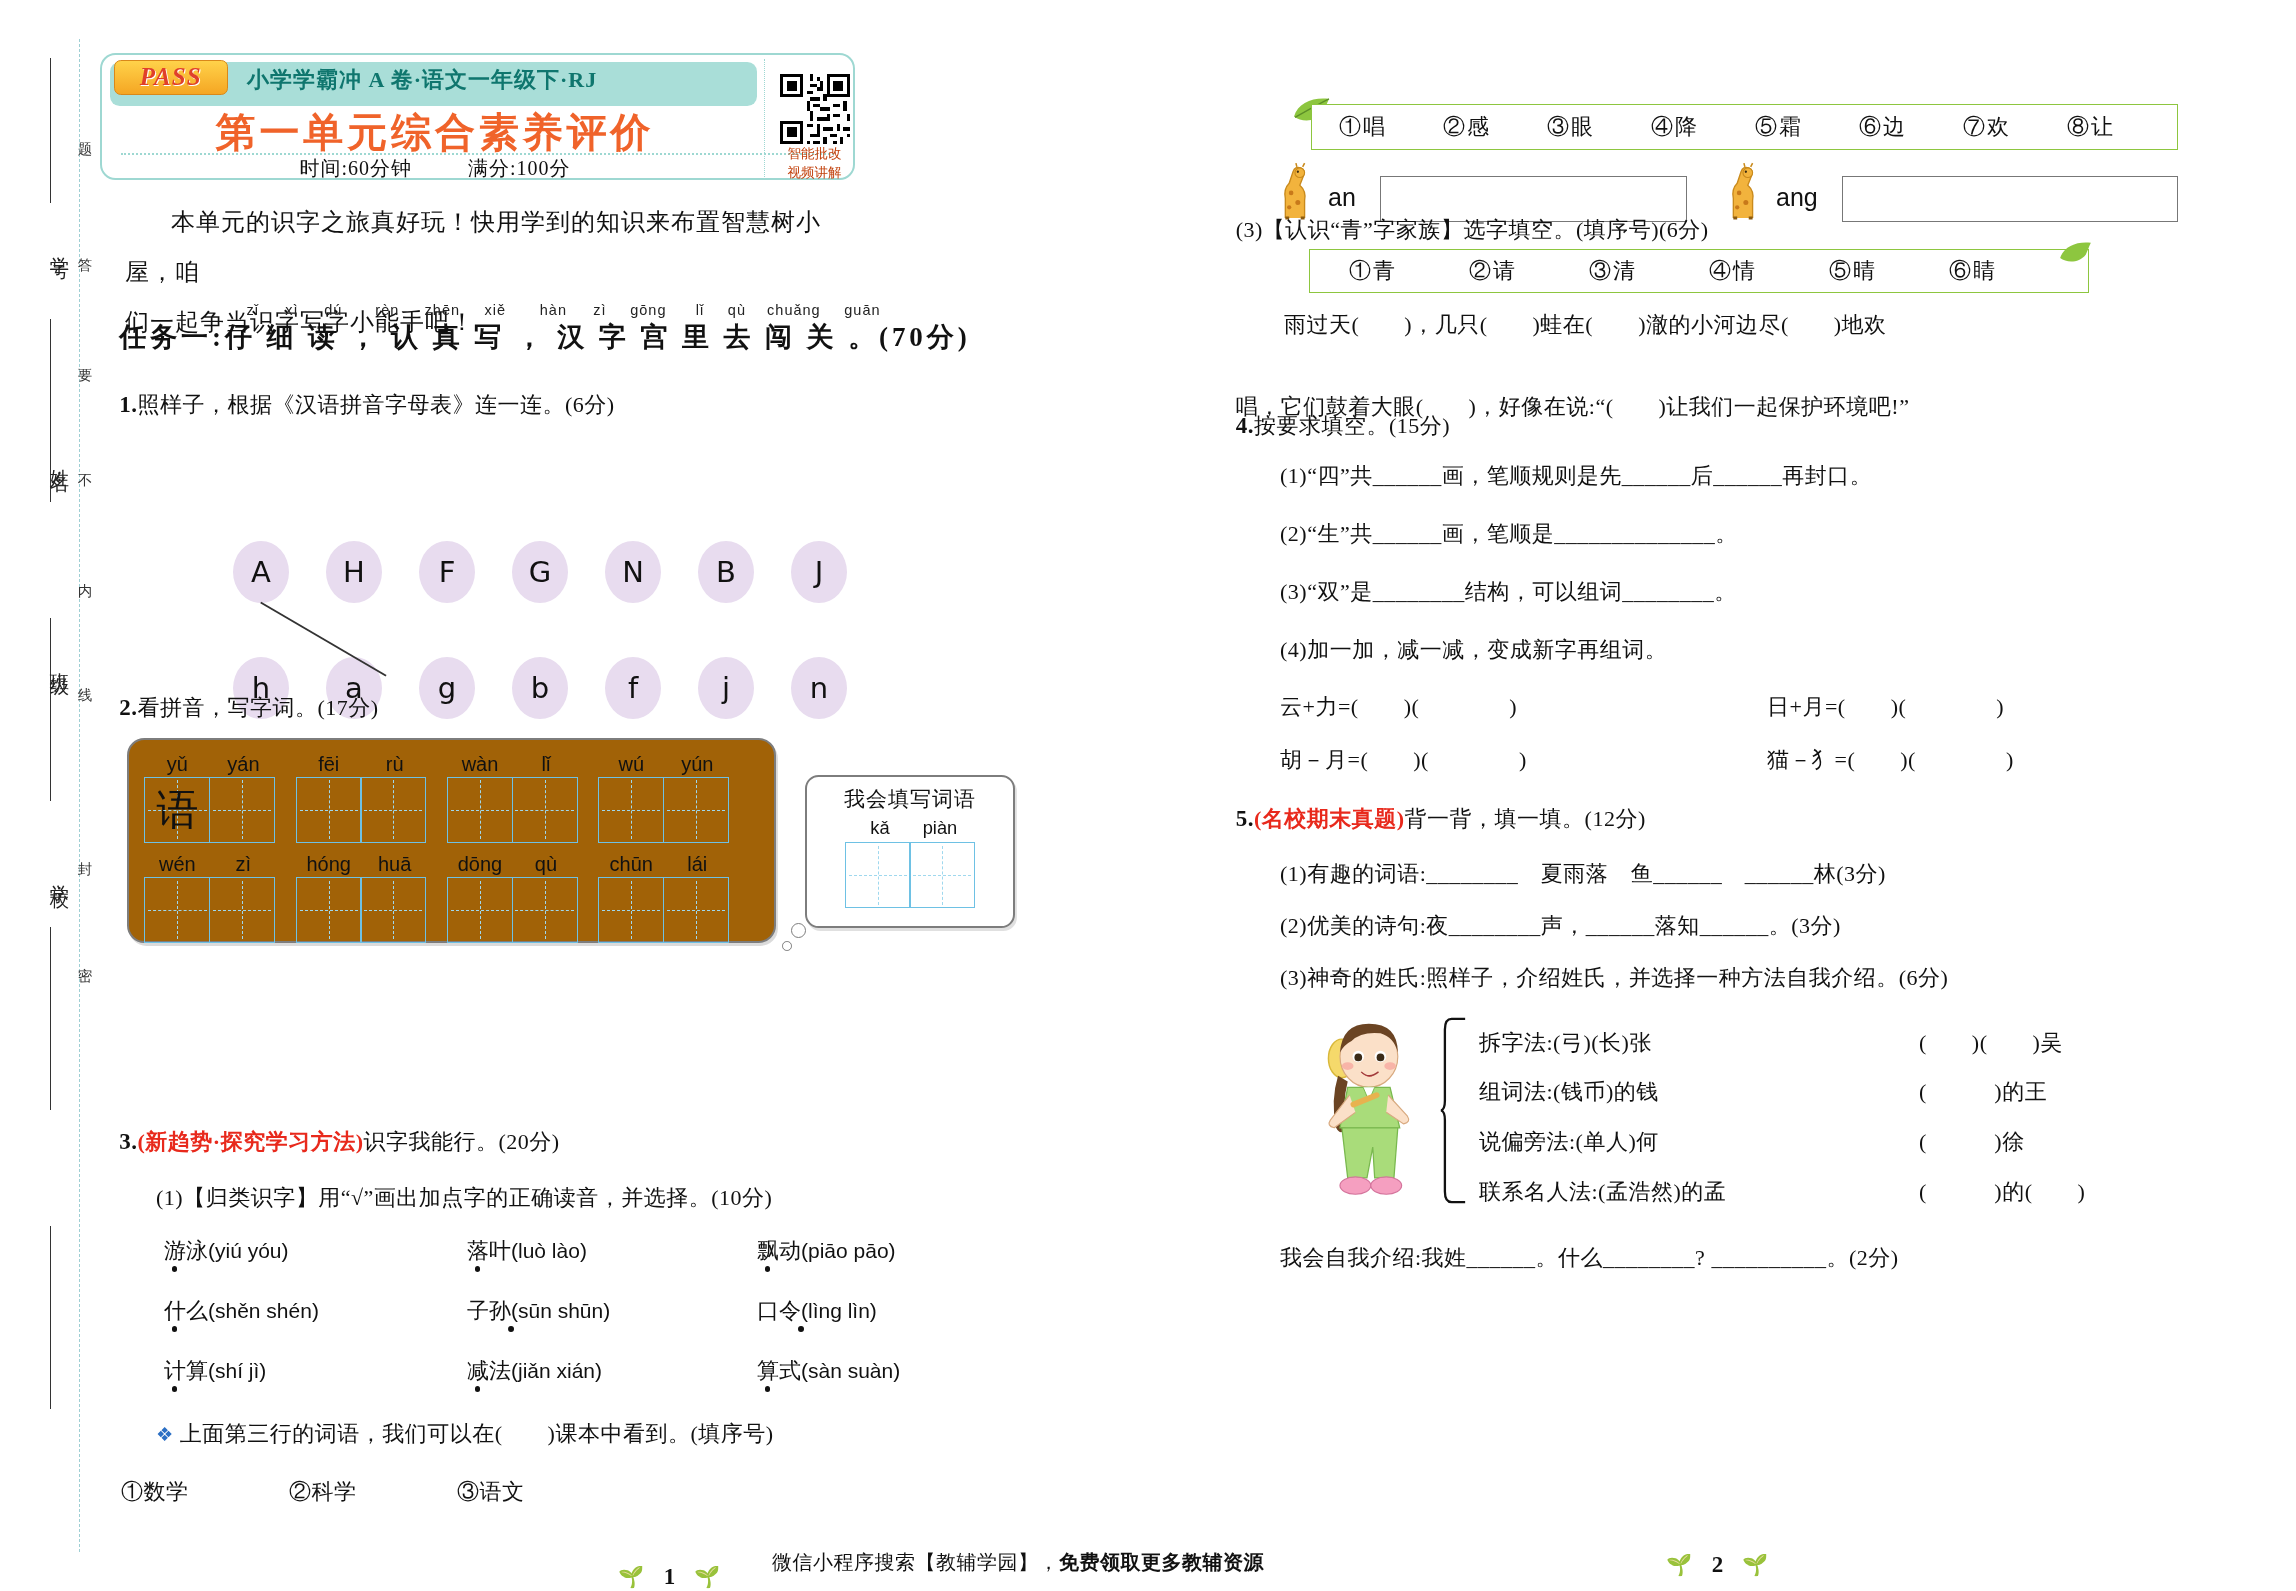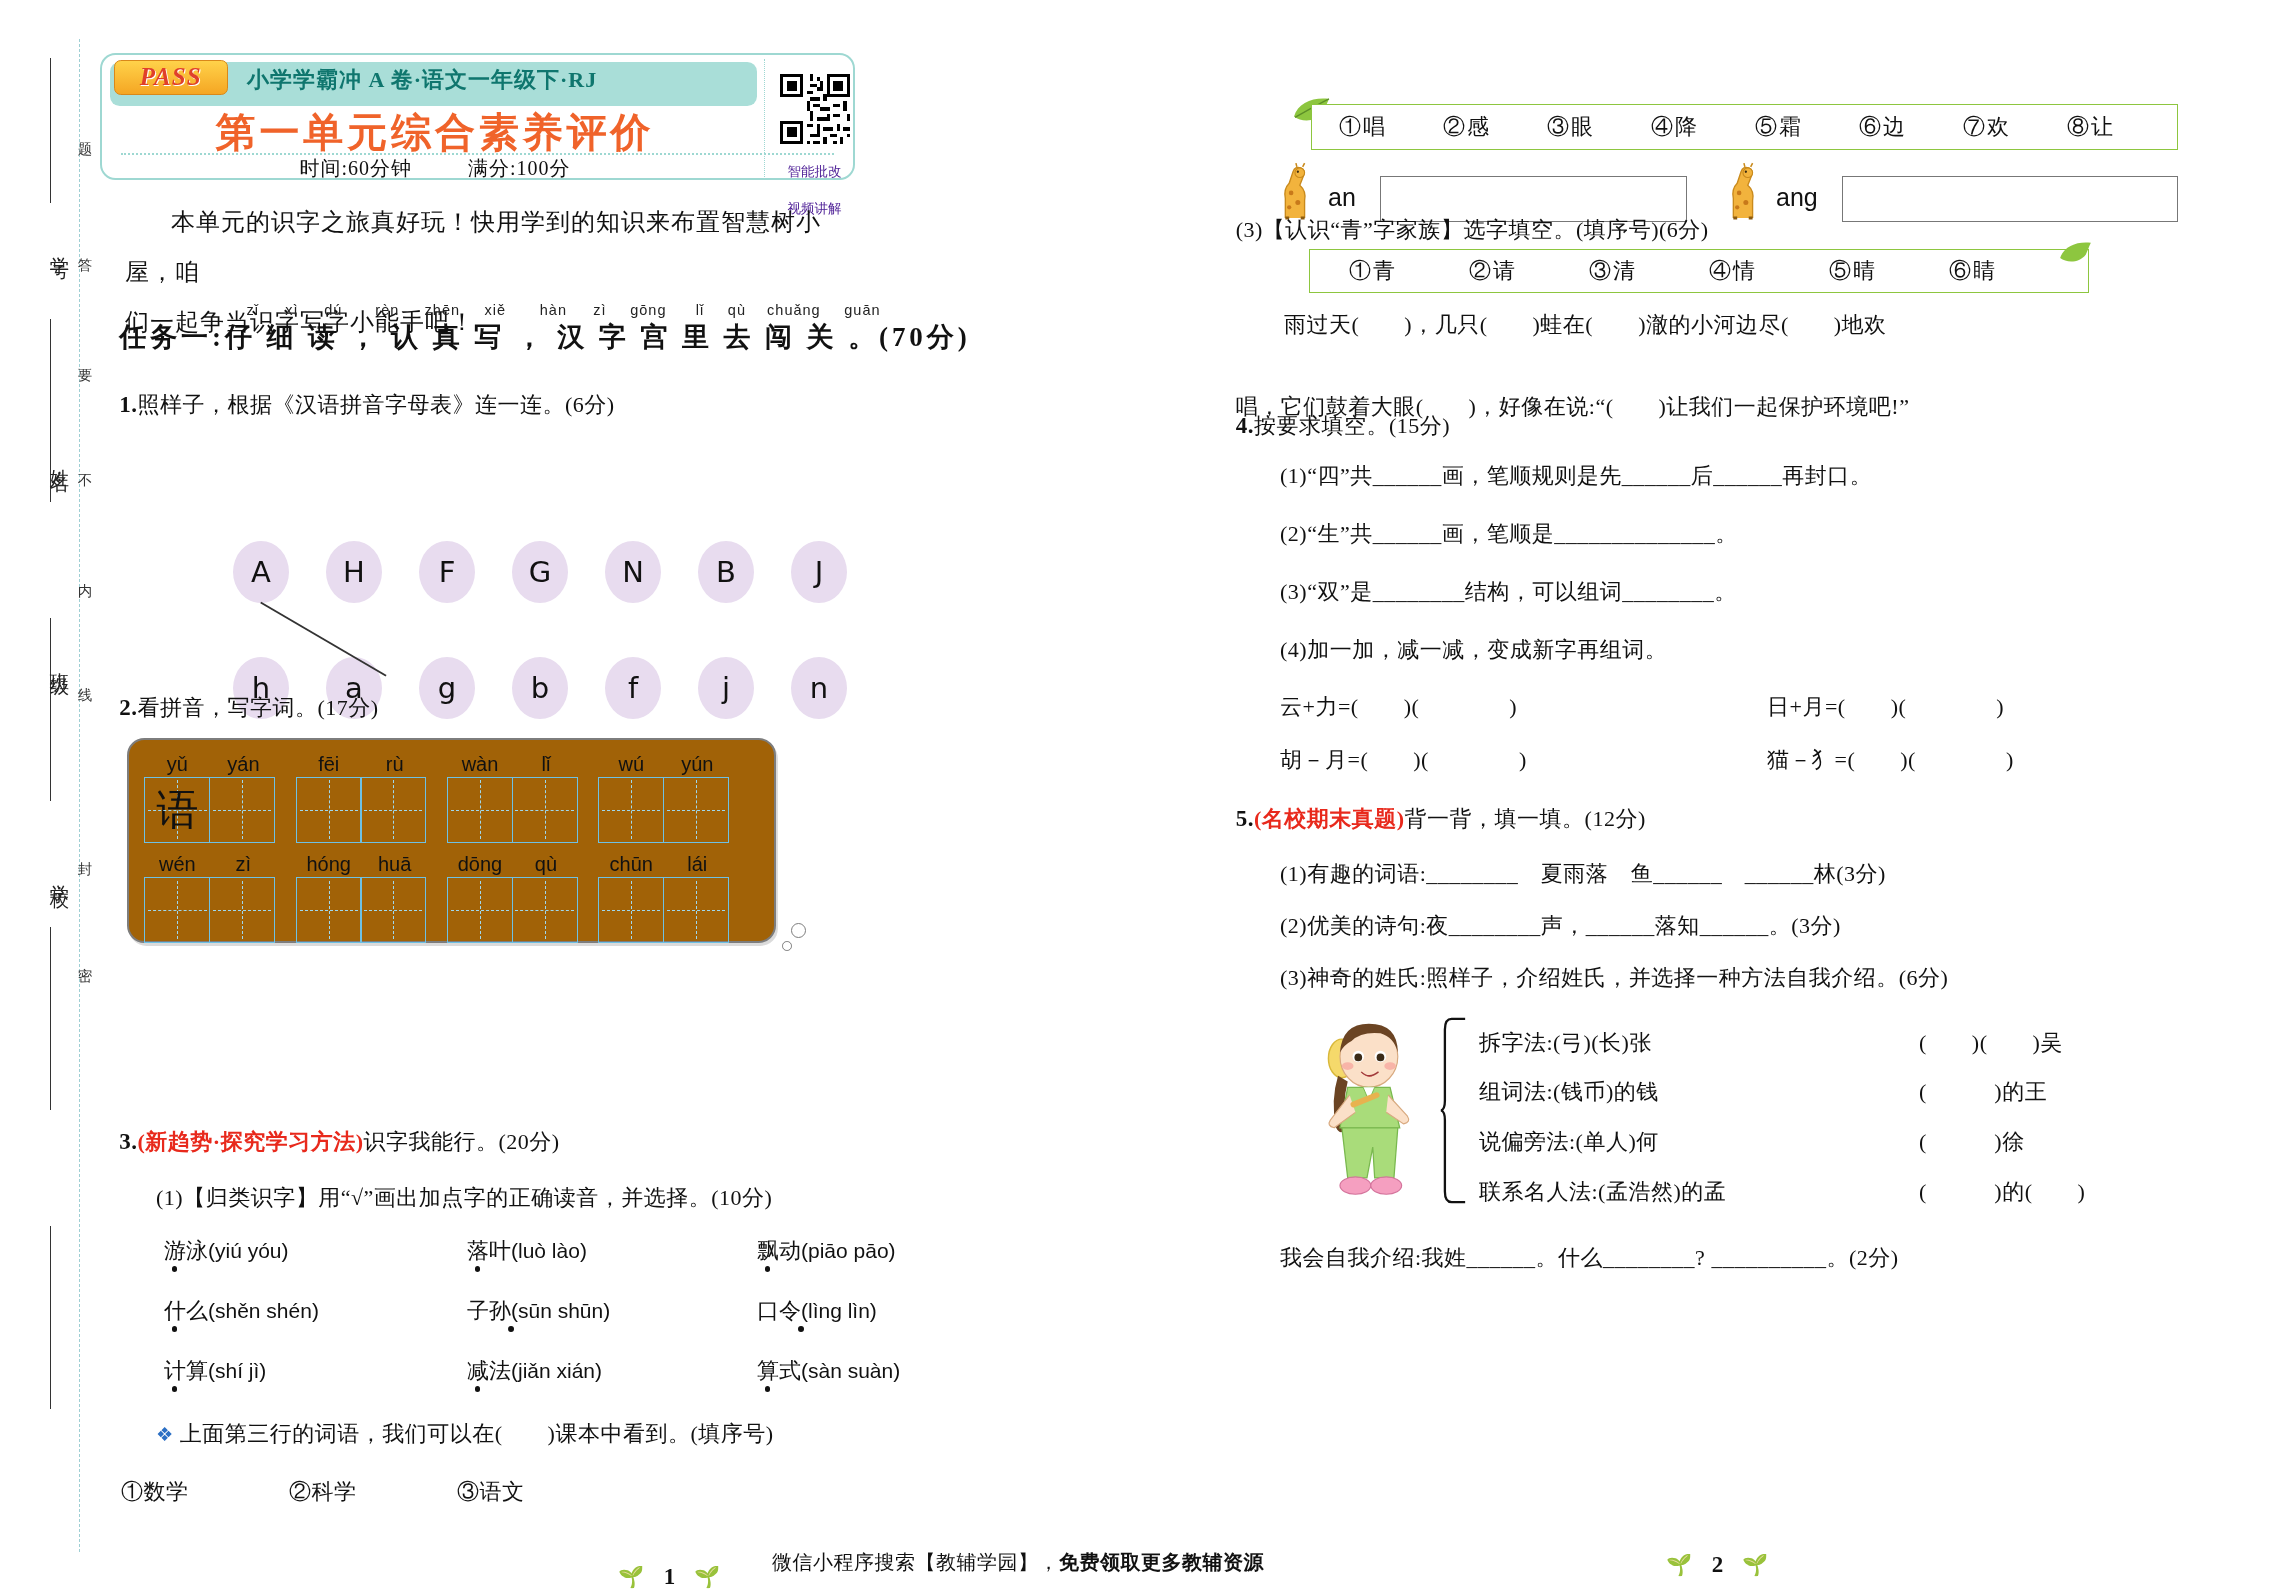--- a/index.html
+++ b/index.html
@@ -77,21 +77,21 @@
   .hdr-meta {
     position:absolute; left:0; top:100px; width:666px;
     text-align:center; font-size:20px; letter-spacing:1px;
   }
   .hdr-meta span { margin:0 25px; }
 
   
   .qr-wrap { position:absolute; left:666px; top:19.3px; width:93px; text-align:center; }
   .qr-sep { position:absolute; left:662px; top:3.9px; height:120px; border-left:1.9px dotted #9ed8d2; }
   .qr-img { width:70px; height:70px; margin:0 auto; display:block; }
-  .qr-cap { font-size:13.5px; margin-top:20px; line-height:1.25; color:#4c1d95; }
+  .qr-cap { font-size:13.5px; margin-top:2px; line-height:1.25; color:#c2410c; }
 
   
   .intro {
     position:absolute; left:25px; top:185px; width:714px;
     font-size:24px; line-height:50px; letter-spacing:1px;
     font-family:"Liberation Serif",serif;
   }
   .intro .ind { display:inline-block; width:46px; }
 
   
@@ -449,20 +449,30 @@
               <span>lái</span>
             </div>
           <div class="gcells">
             <div class="gcell"></div>
             <div class="gcell"></div>
           </div>
         </div>
       </div>
     </div>
 
+    <div class="sidebox">
+      <div class="t">我会填写词语</div>
+      <div class="py">
+        <span style="display:inline-block;width:60px">kǎ</span><span style="display:inline-block;width:60px">piàn</span>
+      </div>
+      <div class="cells">
+        <div class="gcell"></div>
+        <div class="gcell"></div>
+      </div>
+    </div>
     <div class="bub1"></div>
     <div class="bub2"></div>
 
     <div class="q" style="left:19.3px; top:1110px; width:772px;">
       <span class="qn">3.</span><span class="red">(新趋势·探究学习方法)</span><span>识字我能行。(20分)</span>
     </div>
 
     <div class="q" style="left:56px; top:1166px; width:772px;">
       <span>(1)【归类识字】</span><span>用“√”画出加点字的正确读音，并选择。(10分)</span>
     </div>

